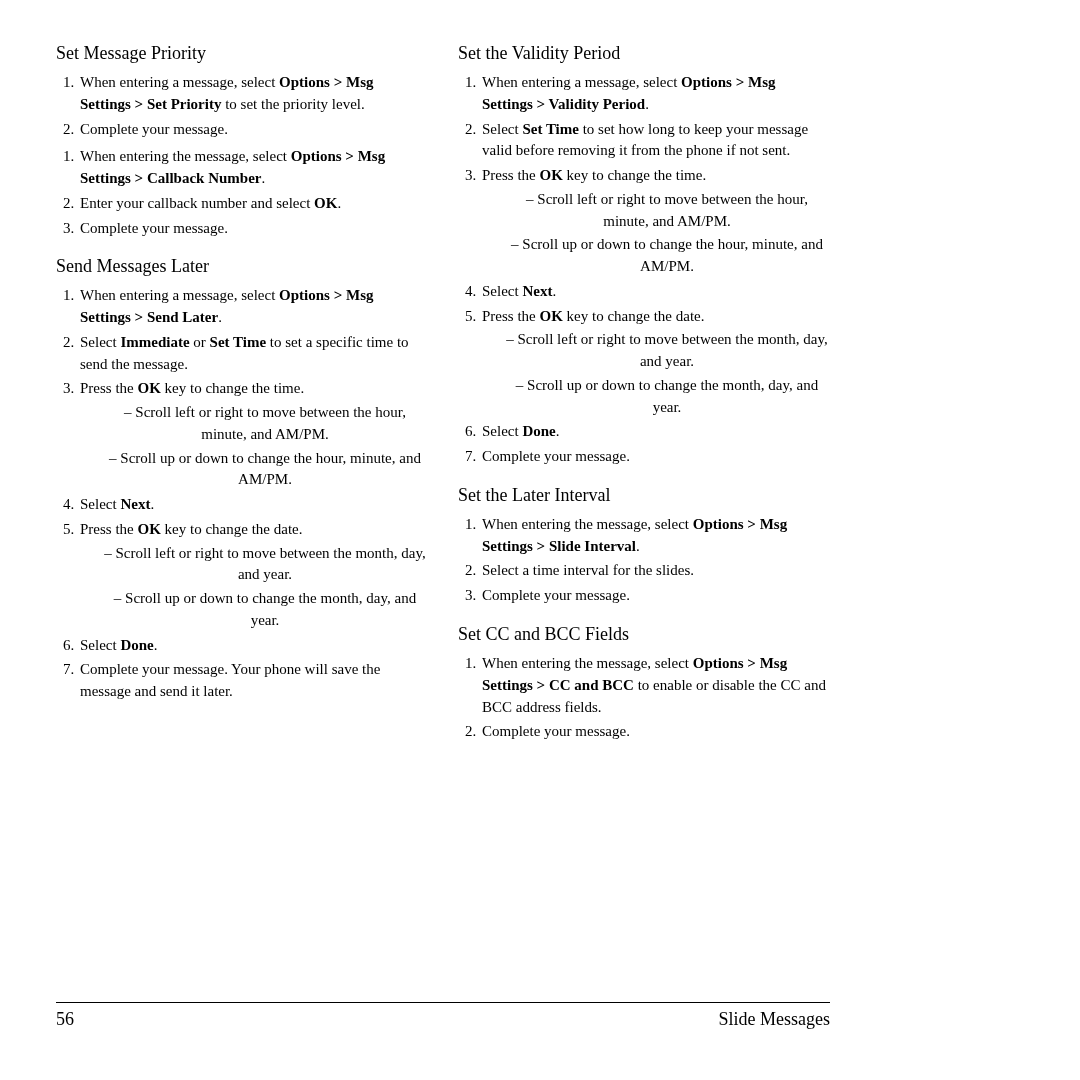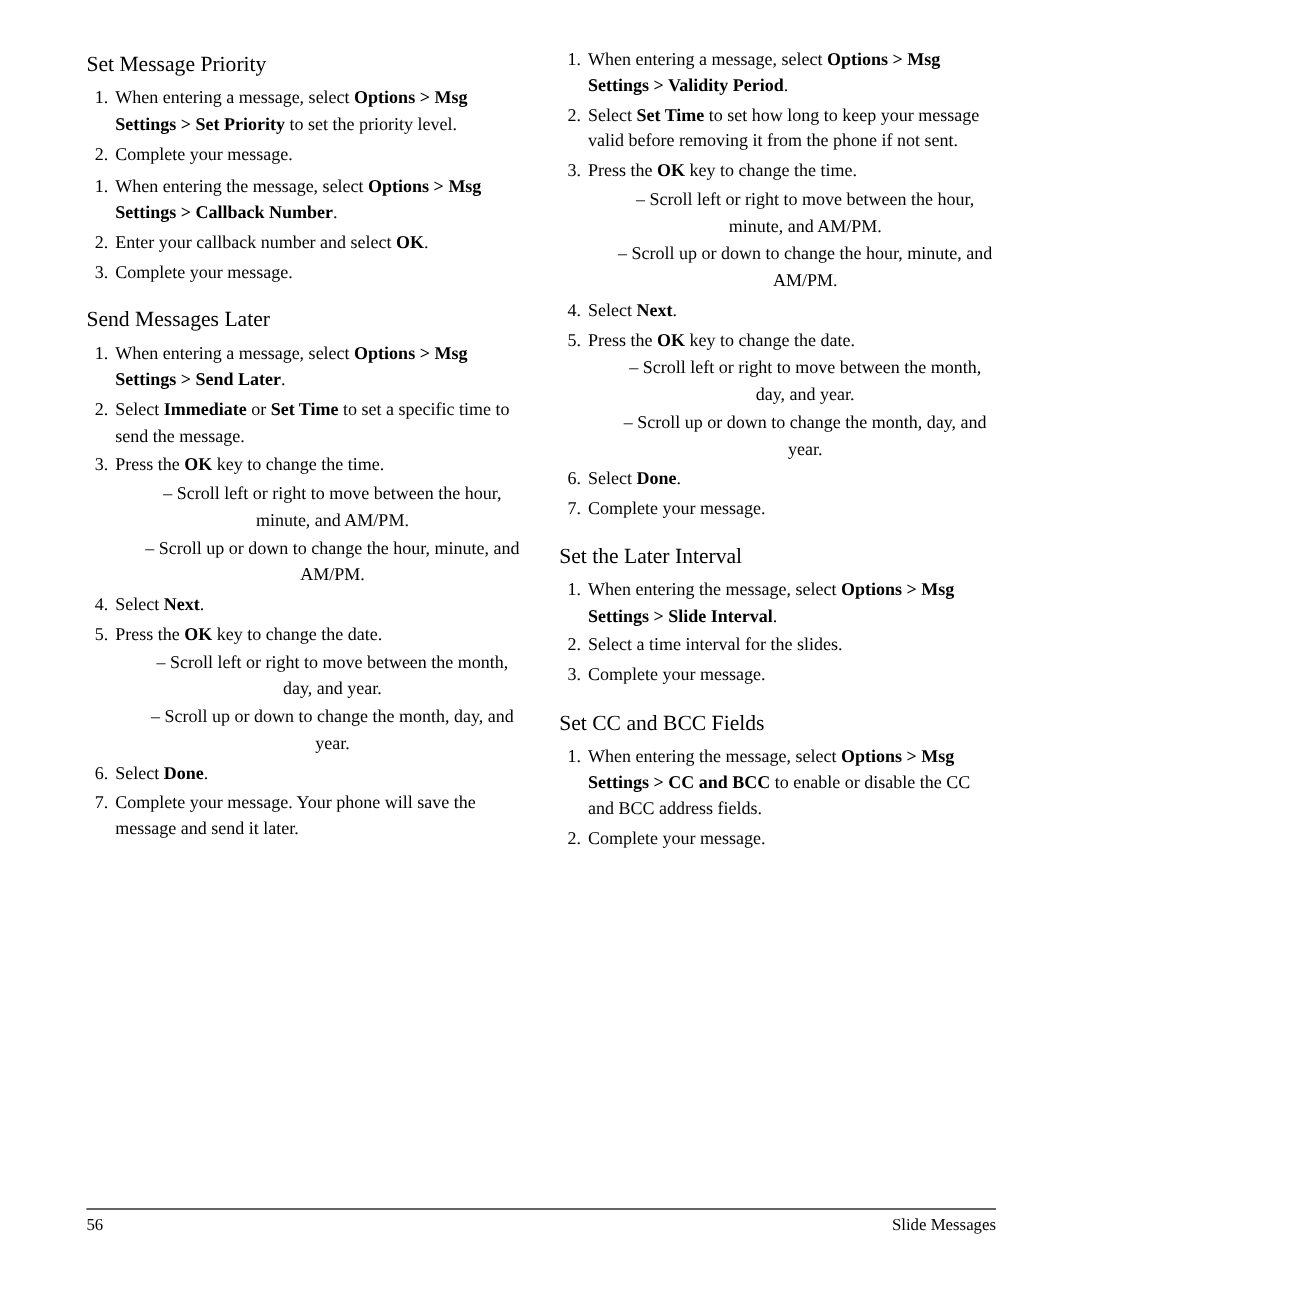--- a/index.html
+++ b/index.html
@@ -14,21 +14,21 @@
       font-size: 15px;
       color: #000000;
       width: 1080px;
       height: 1080px;
       overflow: hidden;
     }
 
     .page {
       width: 880px;
       height: 1080px;
-      padding: 40px 50px 50px 72px;
+      padding: 40px 50px 50px 56px;
       display: flex;
       flex-direction: column;
     }
 
     .content-area {
       display: flex;
       flex: 1;
       gap: 30px;
     }
 
@@ -74,21 +74,21 @@
     ul.sub-list li {
       margin-bottom: 2px;
     }
 
     .footer {
       border-top: 1px solid #000;
       display: flex;
       justify-content: space-between;
       padding-top: 6px;
       margin-top: auto;
-      font-size: 14px;
+      font-size: 18px;
     }
 
     b {
       font-weight: bold;
     }
   </style>
 </head>
 <body>
 
 <div class="page">
@@ -126,20 +126,21 @@
           </ul>
         </li>
         <li>Select <b>Done</b>.</li>
         <li>Complete your message. Your phone will save the message and send it later.</li>
       </ol>
 
     </div>
 
     <div class="column">
 
+      <h2 class="section-title">Set the Validity Period</h2>
       <ol>
         <li>When entering a message, select <b>Options &gt; Msg Settings &gt; Validity Period</b>.</li>
         <li>Select <b>Set Time</b> to set how long to keep your message valid before removing it from the phone if not sent.</li>
         <li>Press the <b>OK</b> key to change the time.
           <ul class="sub-list">
             <li>Scroll left or right to move between the hour, minute, and AM/PM.</li>
             <li>Scroll up or down to change the hour, minute, and AM/PM.</li>
           </ul>
         </li>
         <li>Select <b>Next</b>.</li>

